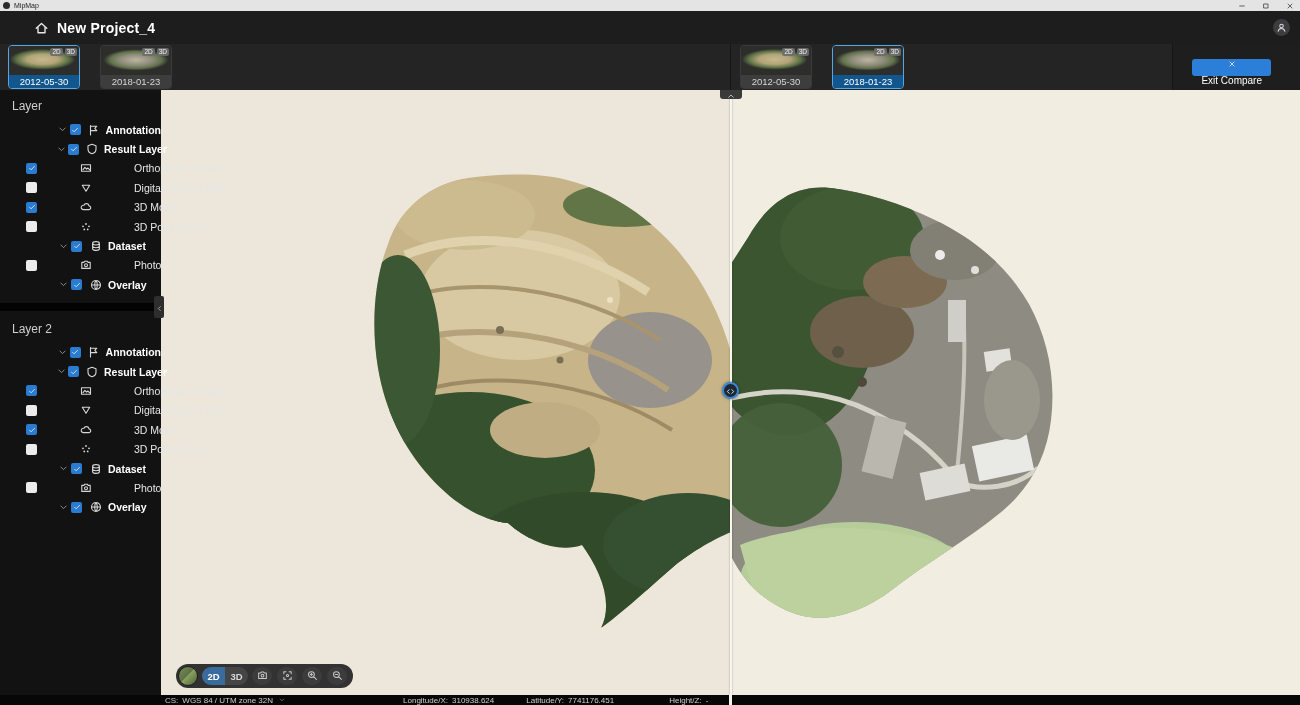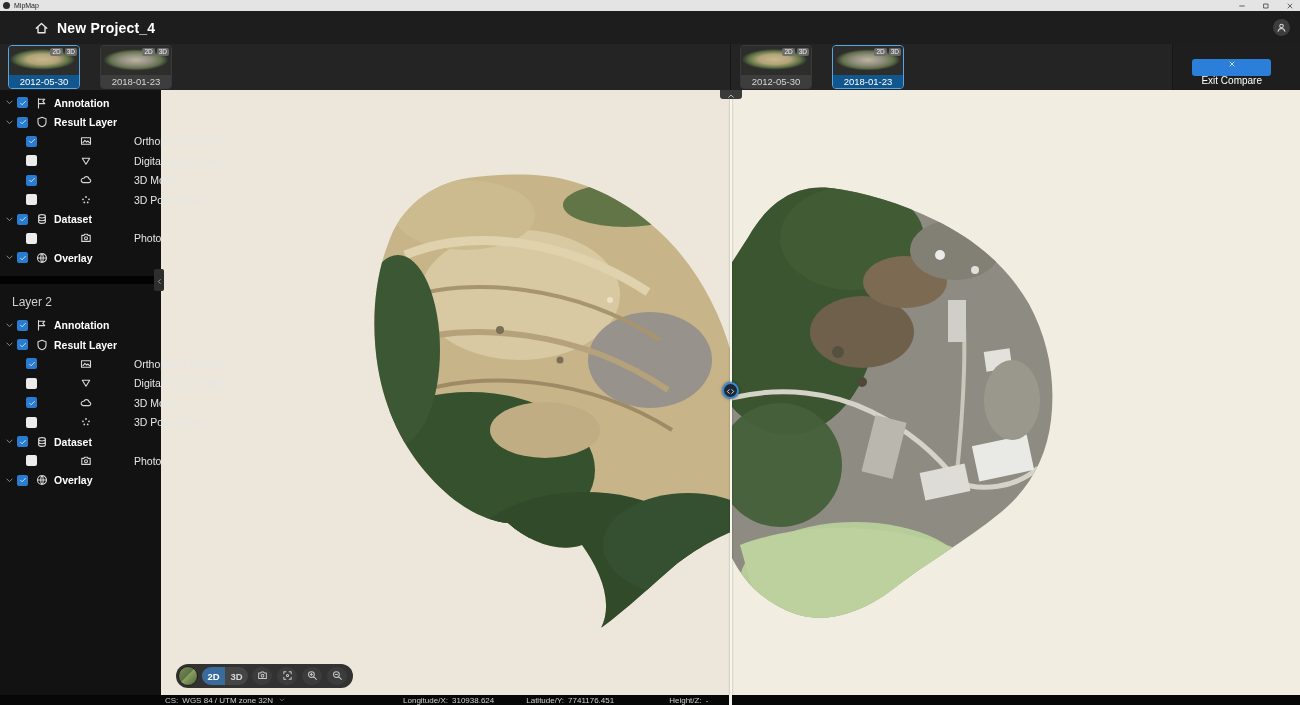--- a/index.html
+++ b/index.html
@@ -54,21 +54,21 @@
 
   
   .main { position:absolute; left:0; top:90px; width:1300px; height:605px; }
 
   
   .sidebar { position:absolute; left:0; top:0; width:161px; height:605px; background:#121212;
     z-index:6; overflow:visible; }
   .panel-title { padding:9px 0 4px 12px; font-size:12px; color:#cfcfcf; }
   .tree { padding-top:3px; }
   .tree-row { height:19.4px; display:flex; align-items:center; cursor:pointer; }
-  .tree-row.lvl0 { padding-left:3px; }
+  .tree-row.lvl0 { padding-left:9px;margin-left:48px; }
   .tree-row.lvl1 { padding-left:26px;gap:36px; }
   .tree-caret { width:12px; height:12px; margin-right:2px; display:flex; align-items:center; justify-content:center; }
   .cb { width:11px; height:11px; border-radius:2px; margin-right:7px; flex:0 0 auto;
     display:flex; align-items:center; justify-content:center; }
   .cb.checked { background:#2a7cd1; }
   .cb.unchecked { background:#ececec; }
   .tree-ic { width:13px; height:13px; margin-right:6px; display:flex; align-items:center; justify-content:center; }
   .tree-label { font-size:10.5px; color:#e6e6e6; white-space:nowrap; }
   .tree-row.lvl0 .tree-label { font-weight:bold; color:#fff; }
   .panel-divider { position:relative; margin-top:8px; margin-bottom:2px; height:8px; background:#030303; }
@@ -201,20 +201,21 @@
       <span><svg width="8" height="8" viewBox="0 0 12 12">
             <path d="M3 3l6 6M9 3L3 9" fill="none" stroke="#fff" stroke-width="1.1" stroke-linecap="round" stroke-linejoin="round"></path>
           </svg></span>
       <span>Exit Compare</span>
     </button>
   </div>
 
   <div class="main">
 
     <div class="sidebar">
+      <div class="panel-title">Layer</div>
       <div class="tree">
           <div class="tree-row lvl0">
             <span class="tree-caret">
               <svg width="9" height="9" viewBox="0 0 12 12">
                 <path d="M2.5 4l3.5 3.5L9.5 4" fill="none" stroke="#a0a0a0" stroke-width="1.1" stroke-linecap="round" stroke-linejoin="round"></path>
               </svg>
             </span>
             <span class="cb checked">
               <svg width="8" height="8" viewBox="0 0 12 12">
                 <path d="M2.3 6.3l2.4 2.4 5-5.2" fill="none" stroke="#ffffff" stroke-width="1.1" stroke-linecap="round" stroke-linejoin="round"></path>

